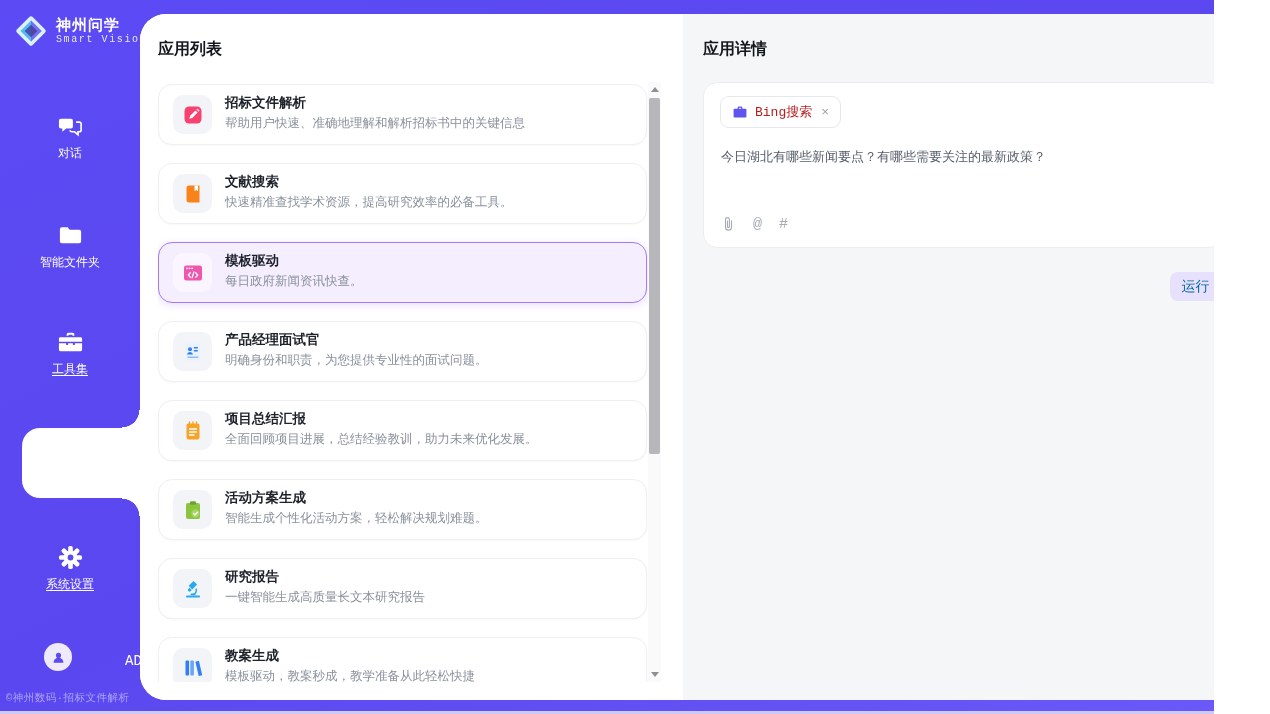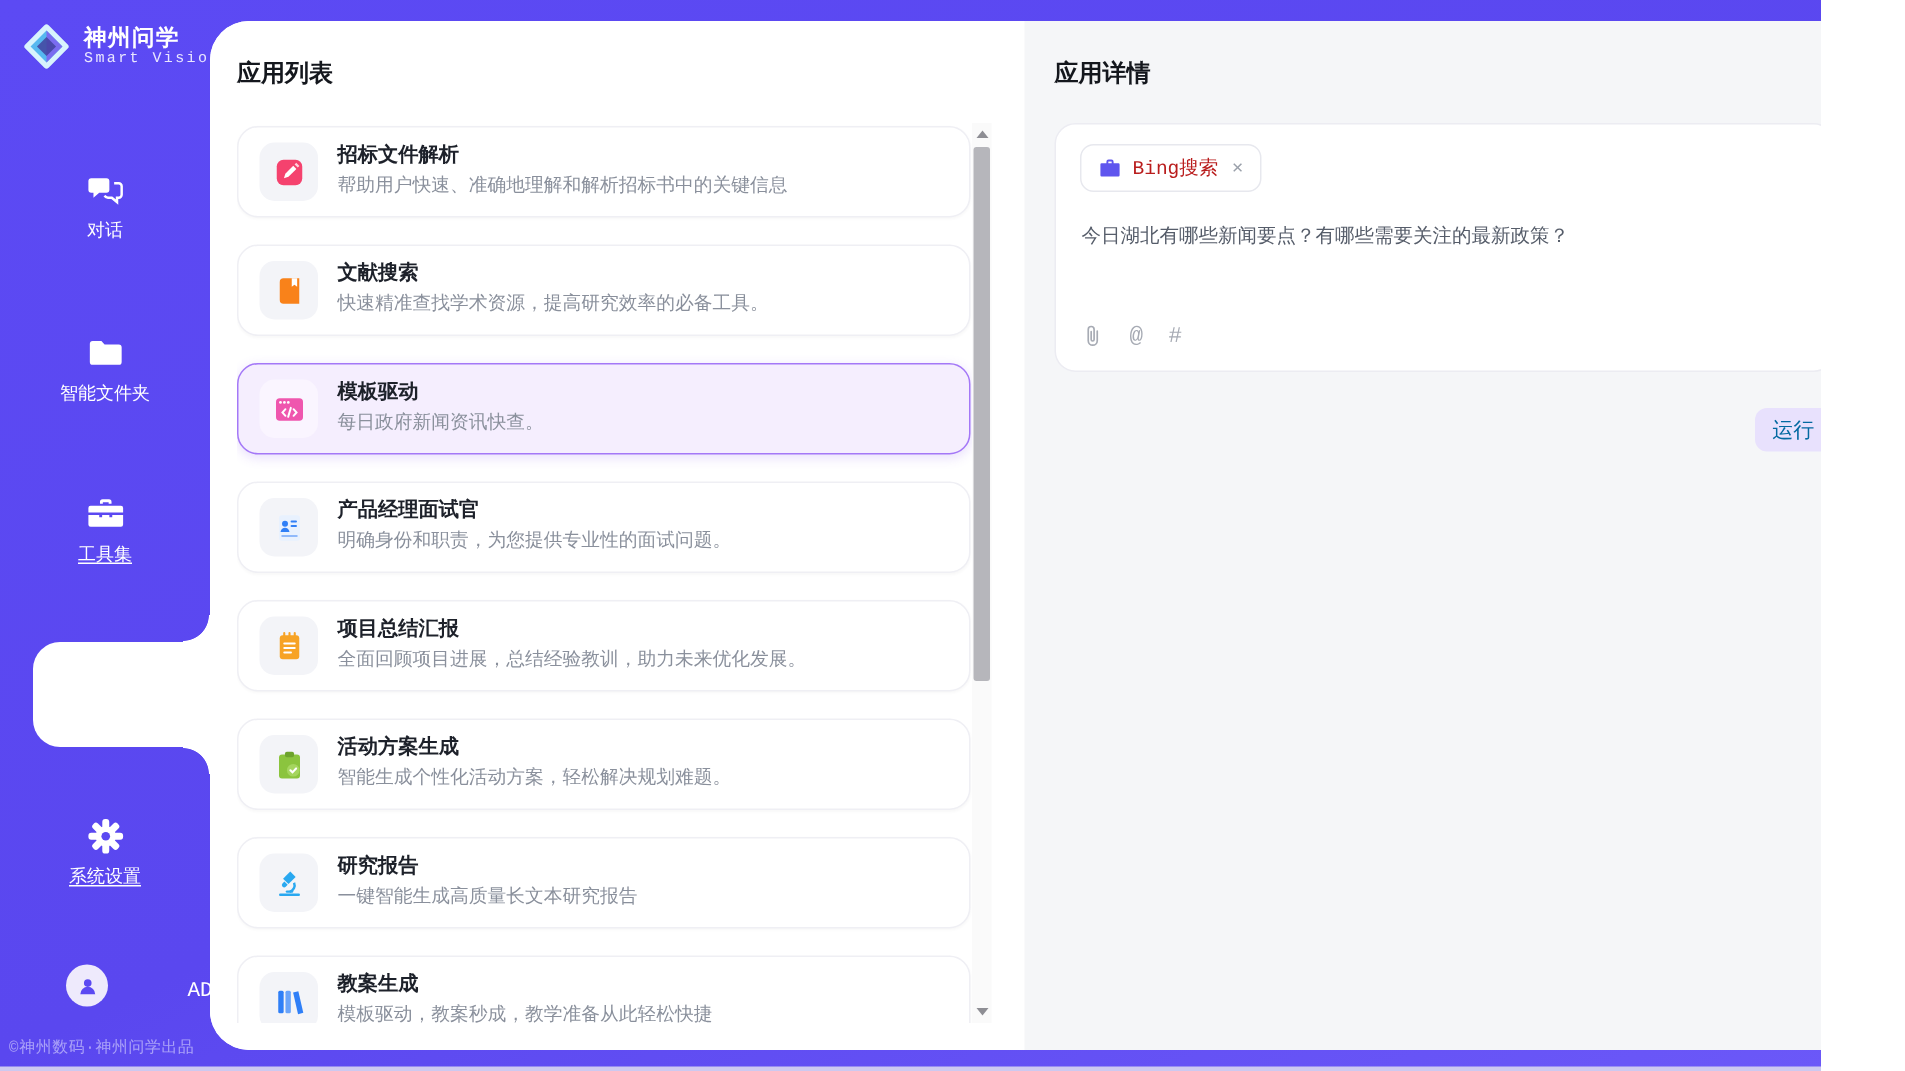--- a/index.html
+++ b/index.html
@@ -126,21 +126,21 @@
     <span class="nav-label u">系统设置</span>
   </div>
 
   <div class="avatar">
     <svg width="17" height="17" viewBox="0 0 24 24" fill="#5b49f2">
       <circle cx="12" cy="9" r="3.6"></circle>
       <path d="M5 19.5a7 7 0 0114 0z"></path>
     </svg>
   </div>
   <div class="user-label">AD</div>
-  <div class="side-footer">©神州数码·神州问学出品</div>
+  <div class="side-footer">©神州数码·招标文件解析</div>
 
   <div class="content">
 
     <div class="list-panel">
       <div class="panel-title">应用列表</div>
 
       <div class="list-viewport">
 
         <div class="app-card" style="top:2px">
           <div class="card-icon">

